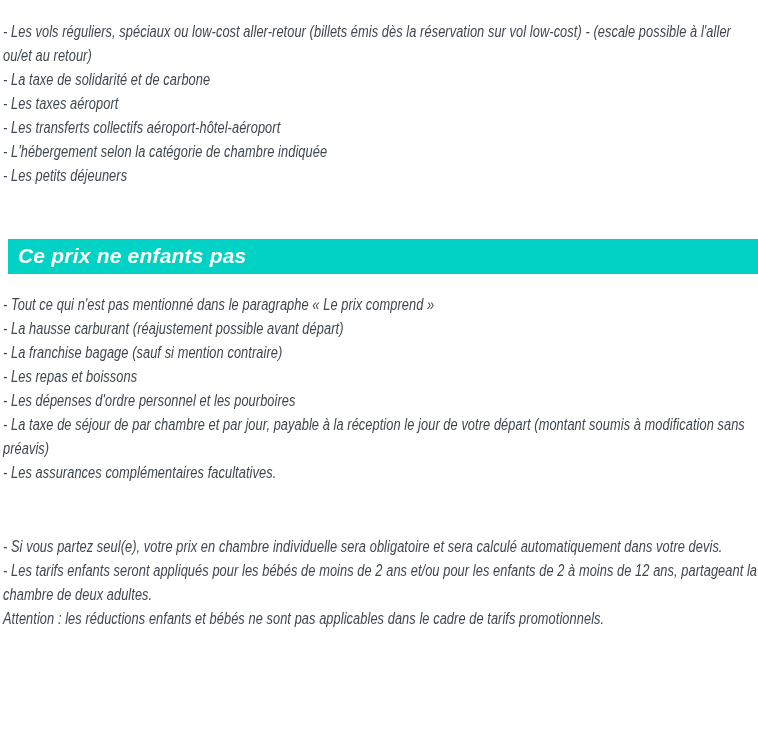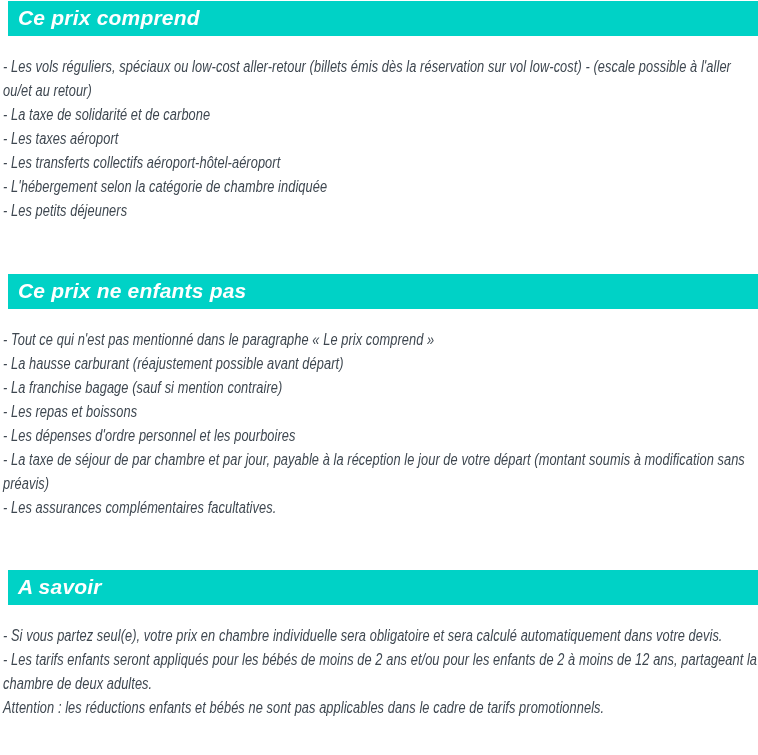--- a/index.html
+++ b/index.html
@@ -53,23 +53,20 @@
   .price-section:nth-child(1) { margin-bottom: 51px; }
   .price-section:nth-child(2) { margin-bottom: 50px; }
   .price-section:nth-child(3) { margin-bottom: 0; }
 </style>
 </head>
 <body>
 
 <div class="page">
   <div id="sections-container">
   <section class="price-section">
-    <header class="section-bar">
-      <h2 class="section-title">Ce prix comprend</h2>
-    </header>
     <div class="section-list">
           <p class="list-item">- Les vols réguliers, spéciaux ou low-cost aller-retour (billets émis dès la réservation sur vol low-cost) - (escale possible à l'aller ou/et au retour)</p>
           <p class="list-item">- La taxe de solidarité et de carbone</p>
           <p class="list-item">- Les taxes aéroport</p>
           <p class="list-item">- Les transferts collectifs aéroport-hôtel-aéroport</p>
           <p class="list-item">- L'hébergement selon la catégorie de chambre indiquée</p>
           <p class="list-item">- Les petits déjeuners</p>
         </div>
   </section>
 
@@ -82,23 +79,20 @@
           <p class="list-item">- La hausse carburant (réajustement possible avant départ)</p>
           <p class="list-item">- La franchise bagage (sauf si mention contraire)</p>
           <p class="list-item">- Les repas et boissons</p>
           <p class="list-item">- Les dépenses d'ordre personnel et les pourboires</p>
           <p class="list-item">- La taxe de séjour de par chambre et par jour, payable à la réception le jour de votre départ (montant soumis à modification sans préavis)</p>
           <p class="list-item">- Les assurances complémentaires facultatives.</p>
         </div>
   </section>
 
   <section class="price-section">
-    <header class="section-bar">
-      <h2 class="section-title">A savoir</h2>
-    </header>
     <div class="section-list">
           <p class="list-item">- Si vous partez seul(e), votre prix en chambre individuelle sera obligatoire et sera calculé automatiquement dans votre devis.</p>
           <p class="list-item">- Les tarifs enfants seront appliqués pour les bébés de moins de 2 ans et/ou pour les enfants de 2 à moins de 12 ans, partageant la chambre de deux adultes.</p>
           <p class="list-item">Attention : les réductions enfants et bébés ne sont pas applicables dans le cadre de tarifs promotionnels.</p>
         </div>
   </section>
 </div>
 </div>
 
 </body></html>

